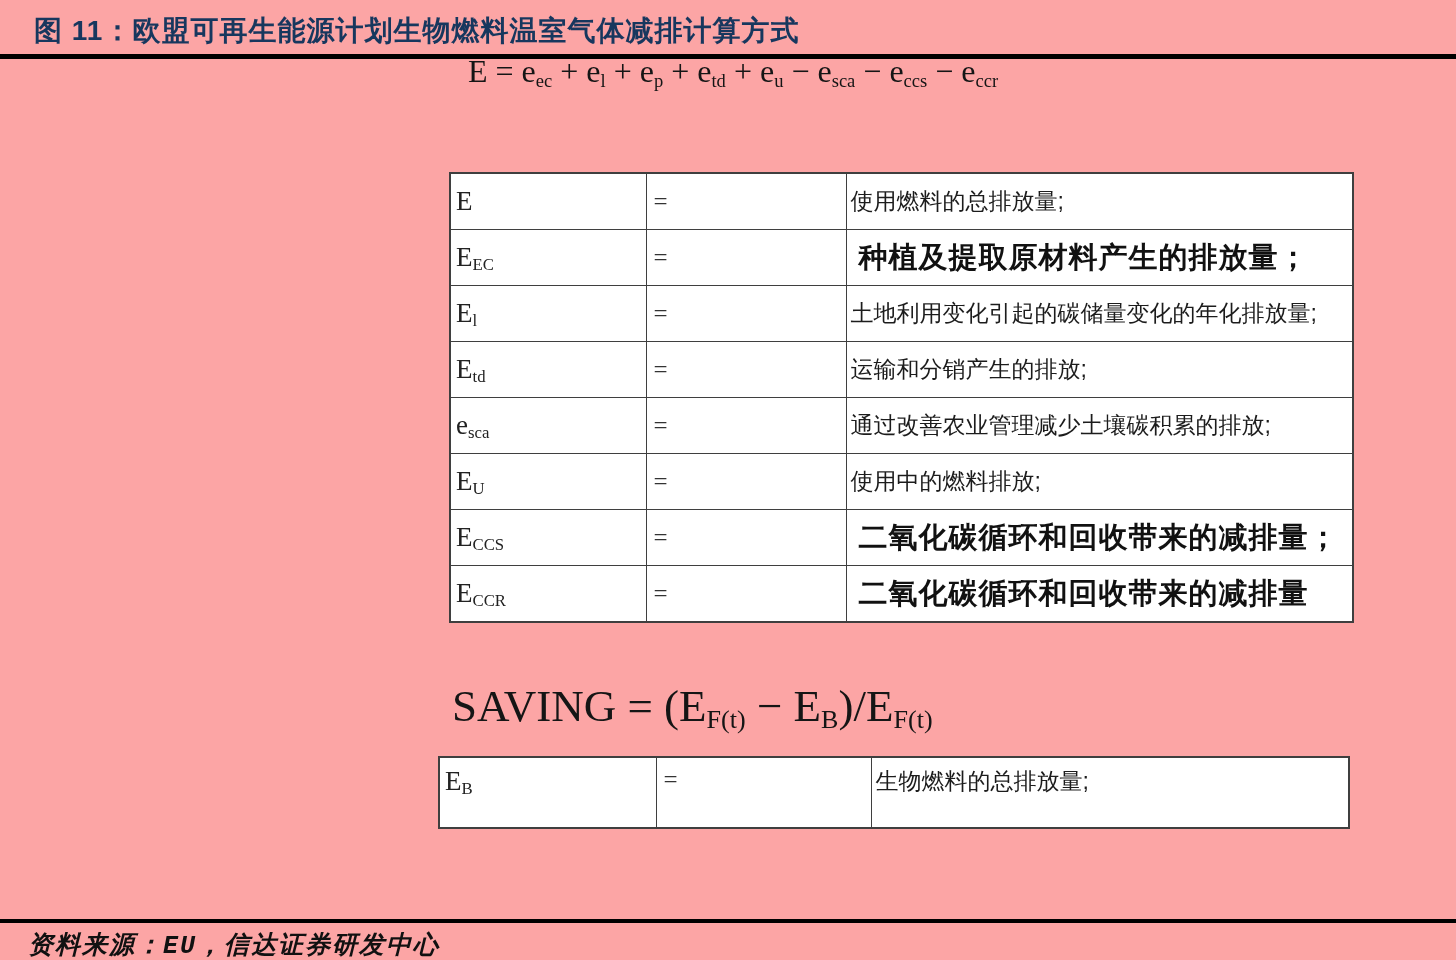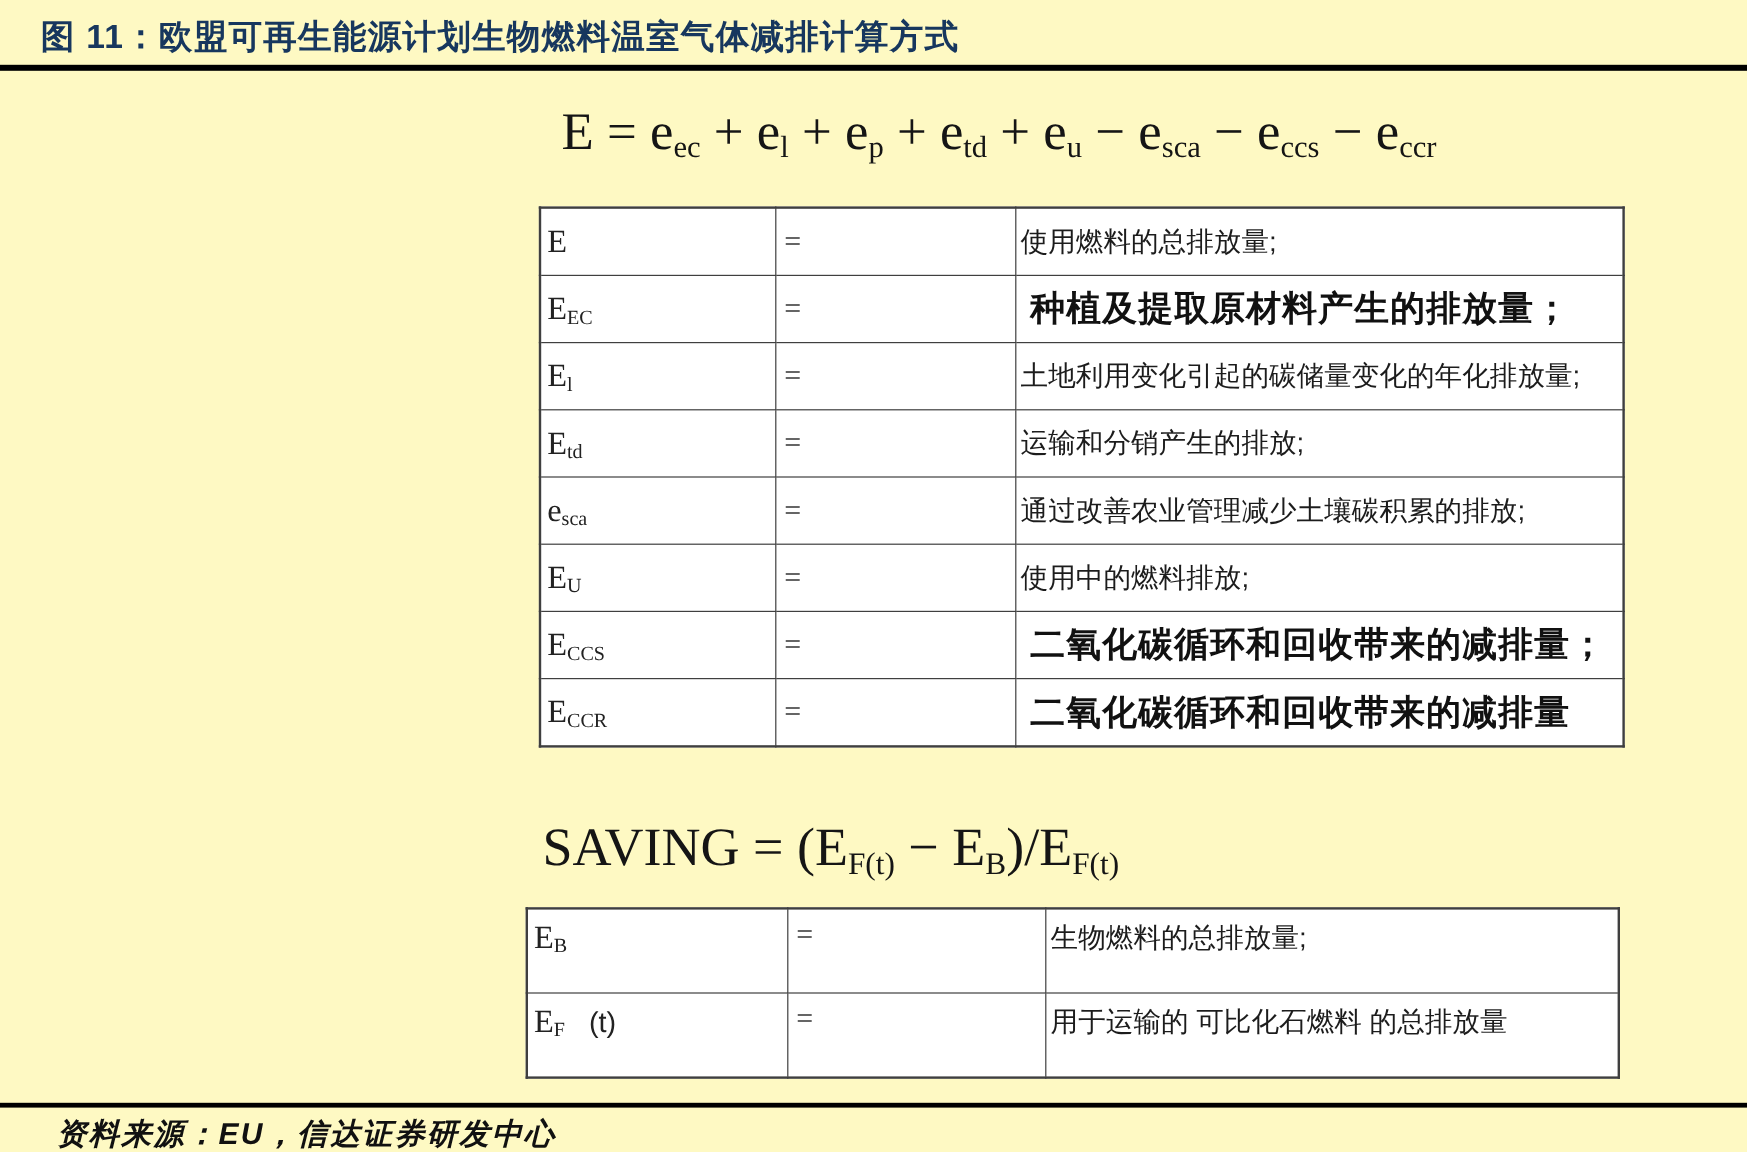--- a/index.html
+++ b/index.html
@@ -1,35 +1,35 @@
 <!DOCTYPE html>
 <html><head>
 <meta charset="utf-8">
 <style>
   html,body{margin:0;padding:0;background:#ffffff;}
   .page{
-    position:relative;width:1456px;height:960px;background:#fef9c3;overflow:hidden;
+    position:relative;width:1456px;height:960px;background:#fca5a5;overflow:hidden;
     font-family:"Liberation Sans",sans-serif;color:#1a1a1a;
   }
   .title{
     position:absolute;left:34px;top:12px;margin:0;
     font-size:28px;font-weight:bold;color:#17375E;letter-spacing:1px;
     font-family:"Liberation Sans",sans-serif;
   }
   .title-rule{position:absolute;left:0;top:54px;width:1456px;height:5px;background:#000000;}
   .footer-rule{position:absolute;left:0;top:919px;width:1456px;height:4px;background:#000000;}
   .footer{
-    position:absolute;left:28px;top:928px;font-family:Liberation Sans, sans-serif;
-    font-style:italic;font-weight:bold;font-size:25px;color:#111;letter-spacing:2px;margin-left:19px;
+    position:absolute;left:28px;top:928px;font-family:Liberation Mono, monospace;
+    font-style:italic;font-weight:bold;font-size:25px;color:#111;letter-spacing:2px;
   }
   .formula{
     position:absolute;font-family:"Liberation Serif",serif;color:#151515;
     white-space:nowrap;line-height:1.1;
   }
-  .formula-main{left:468px;top:86px;font-size:44px;}
+  .formula-main{left:468px;top:54px;font-size:32px;}
   .formula-saving{left:452px;top:682px;font-size:45px;}
   .formula sub{font-size:0.58em;line-height:0;vertical-align:-0.28em;letter-spacing:0;}
   table.eqtable{
     position:absolute;border-collapse:collapse;table-layout:fixed;background:#fff;
     border:2px solid #3f3f3f;
   }
   table.eqtable td{
     border:1.5px solid #3f3f3f;vertical-align:middle;overflow:hidden;white-space:nowrap;
   }
   table.t1{left:449px;top:172px;}
@@ -116,24 +116,19 @@
         <col style="width:217px">
         <col style="width:215px">
         <col style="width:478px">
       </colgroup>
     <tbody>
       <tr>
         <td class="sym"><span>E</span><sub>B</sub><span class="tail"></span></td>
         <td class="eq">=</td>
         <td class="desc">生物燃料的总排放量;</td>
       </tr>
-      <tr>
-        <td class="sym"><span>E</span><sub>F</sub><span class="tail">(t)</span></td>
-        <td class="eq">=</td>
-        <td class="desc">用于运输的 可比化石燃料  的总排放量</td>
-      </tr>
     </tbody>
   </table>
 
   <div class="footer-rule"></div>
   <div class="footer">资料来源：EU，信达证券研发中心</div>
 
 </div>
 
 </body></html>

